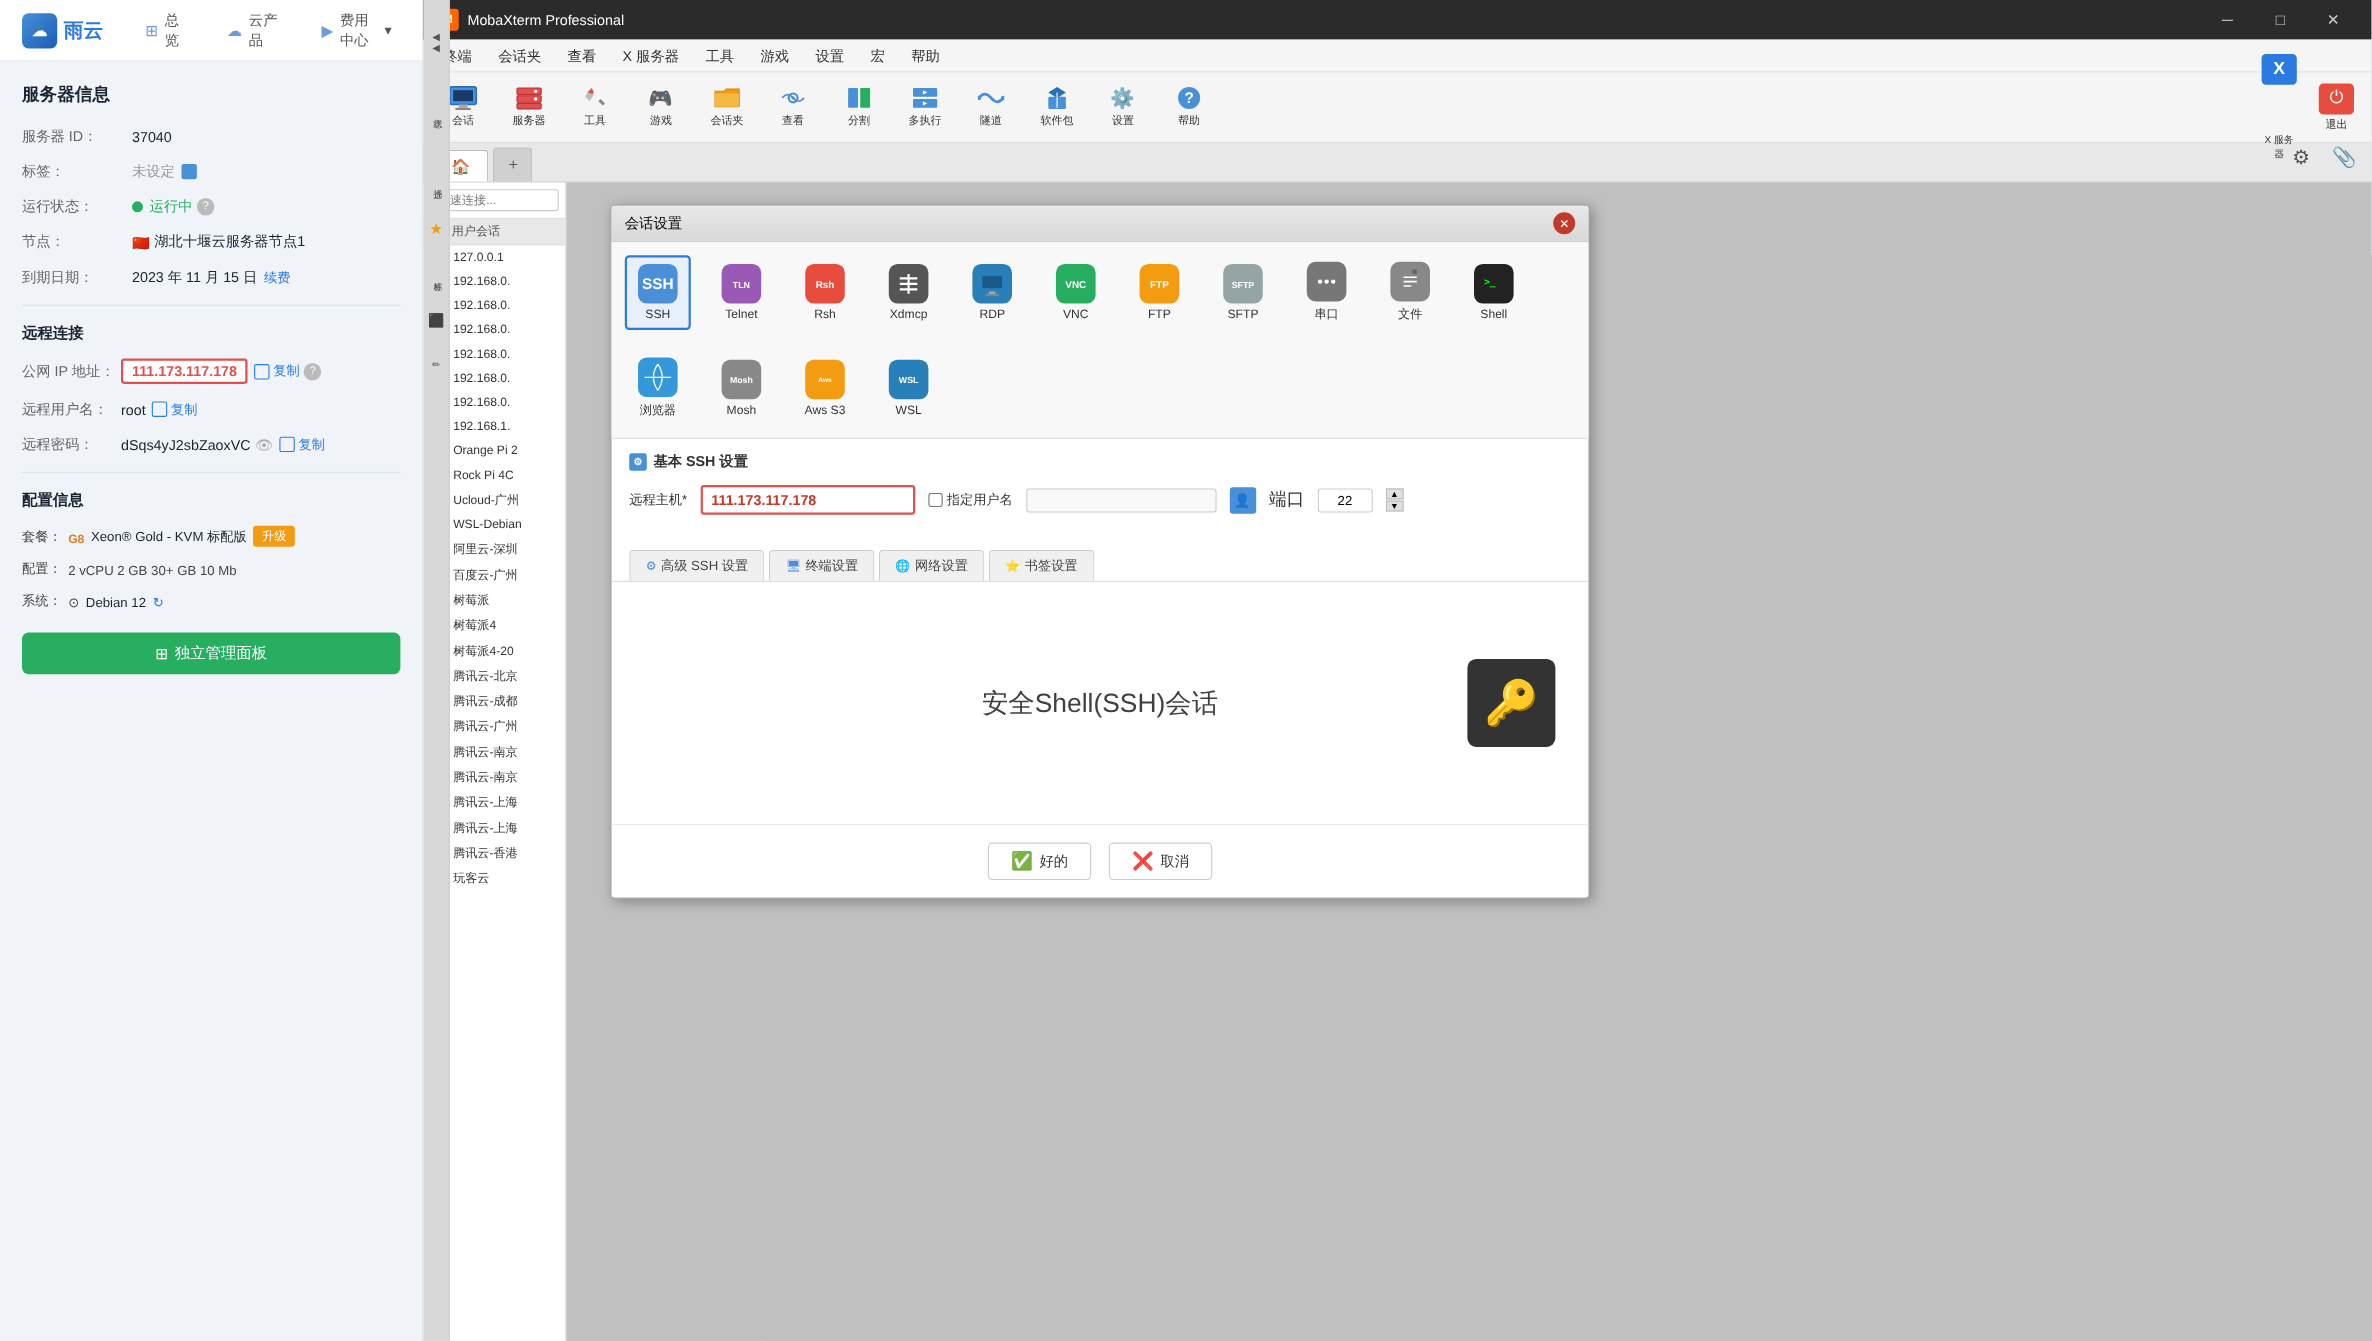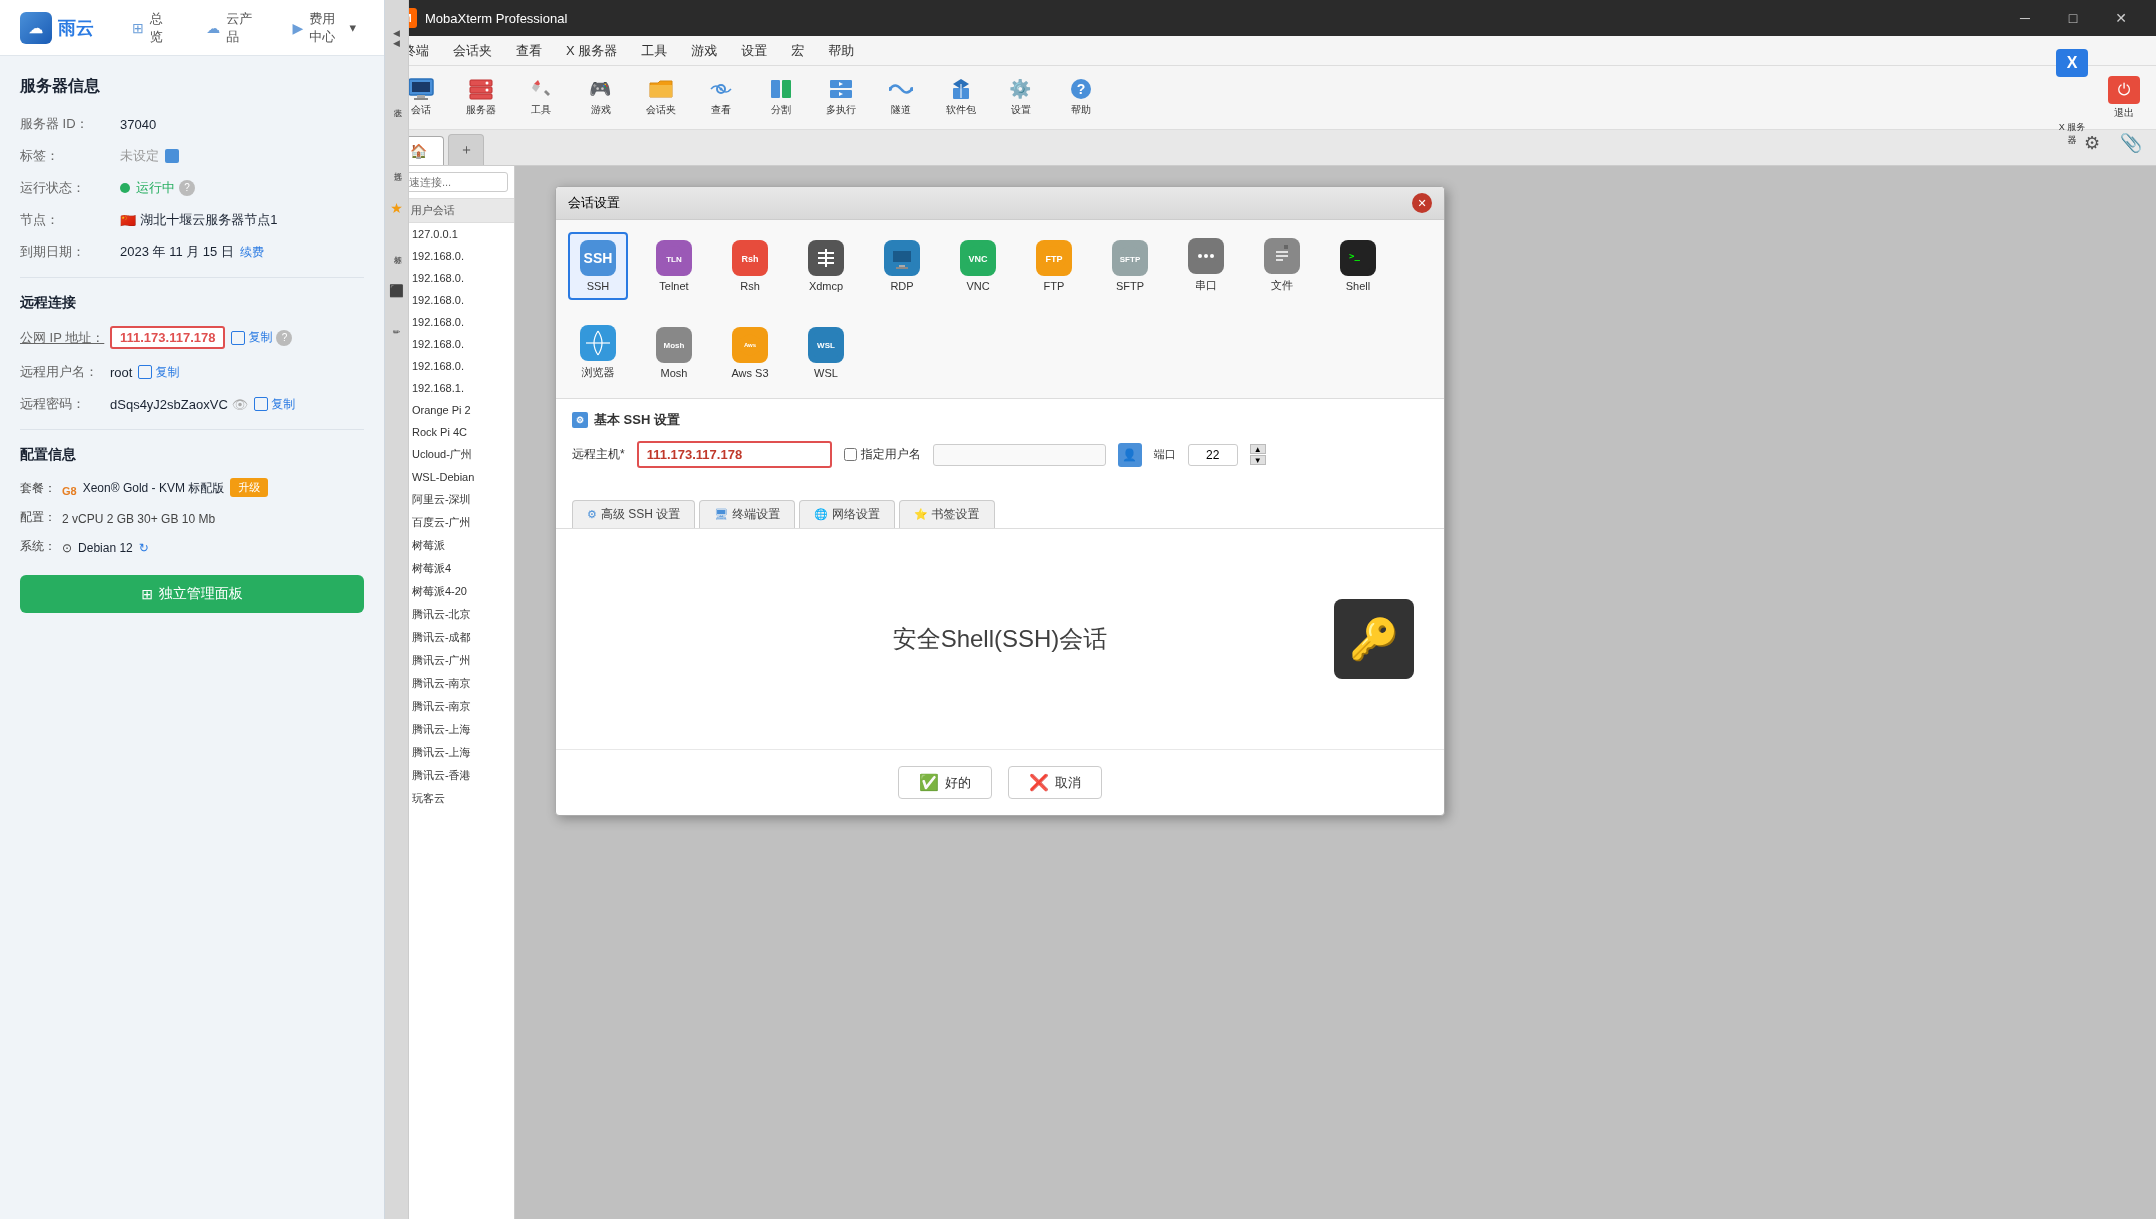--- a/index.html
+++ b/index.html
@@ -615,21 +615,21 @@
       border-radius: 3px;
       display: flex;
       align-items: center;
       justify-content: center;
       color: white;
       font-size: 12px;
       cursor: pointer;
     }
 
     .port-label {
-      font-size: 11px;
+      font-size: 16px;
       color: #333;
       white-space: nowrap;
     }
 
     .port-input {
       border: 1px solid #ccc;
       border-radius: 3px;
       padding: 3px 6px;
       font-size: 12px;
       width: 50px;
@@ -905,21 +905,21 @@
       <span class="info-label">到期日期：</span>
       <span class="info-value">2023 年 11 月 15 日</span>
       <span class="link-blue" style="margin-left:6px; font-size:12px;">续费</span>
     </div>
 
     <hr class="divider">
 
     <div class="remote-section-title">远程连接</div>
 
     <div class="info-row">
-      <span class="info-label" style="min-width:90px;text-decoration:underline;">公网 IP 地址：</span>
+      <span class="info-label" style="min-width:90px;">公网 IP 地址：</span>
       <span class="ip-box">111.173.117.178</span>
       <span class="copy-btn">
         <span class="copy-icon"></span>
         <span>复制</span>
       </span>
       <span class="question-icon">?</span>
     </div>
 
     <div class="info-row">
       <span class="info-label" style="min-width:90px;">远程用户名：</span>

